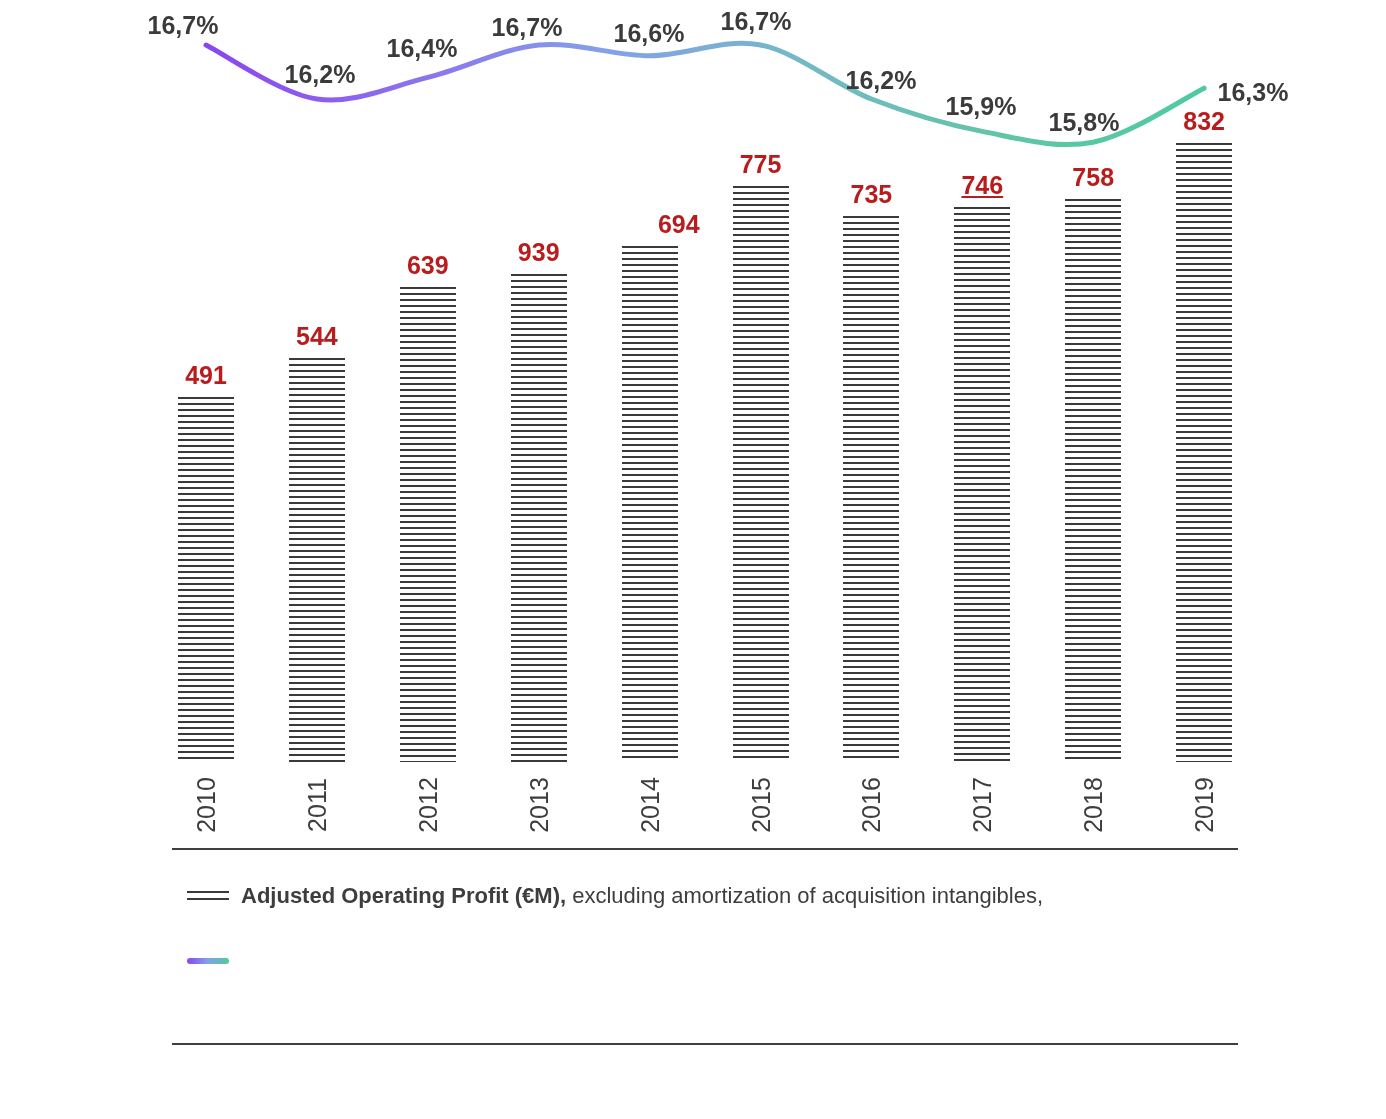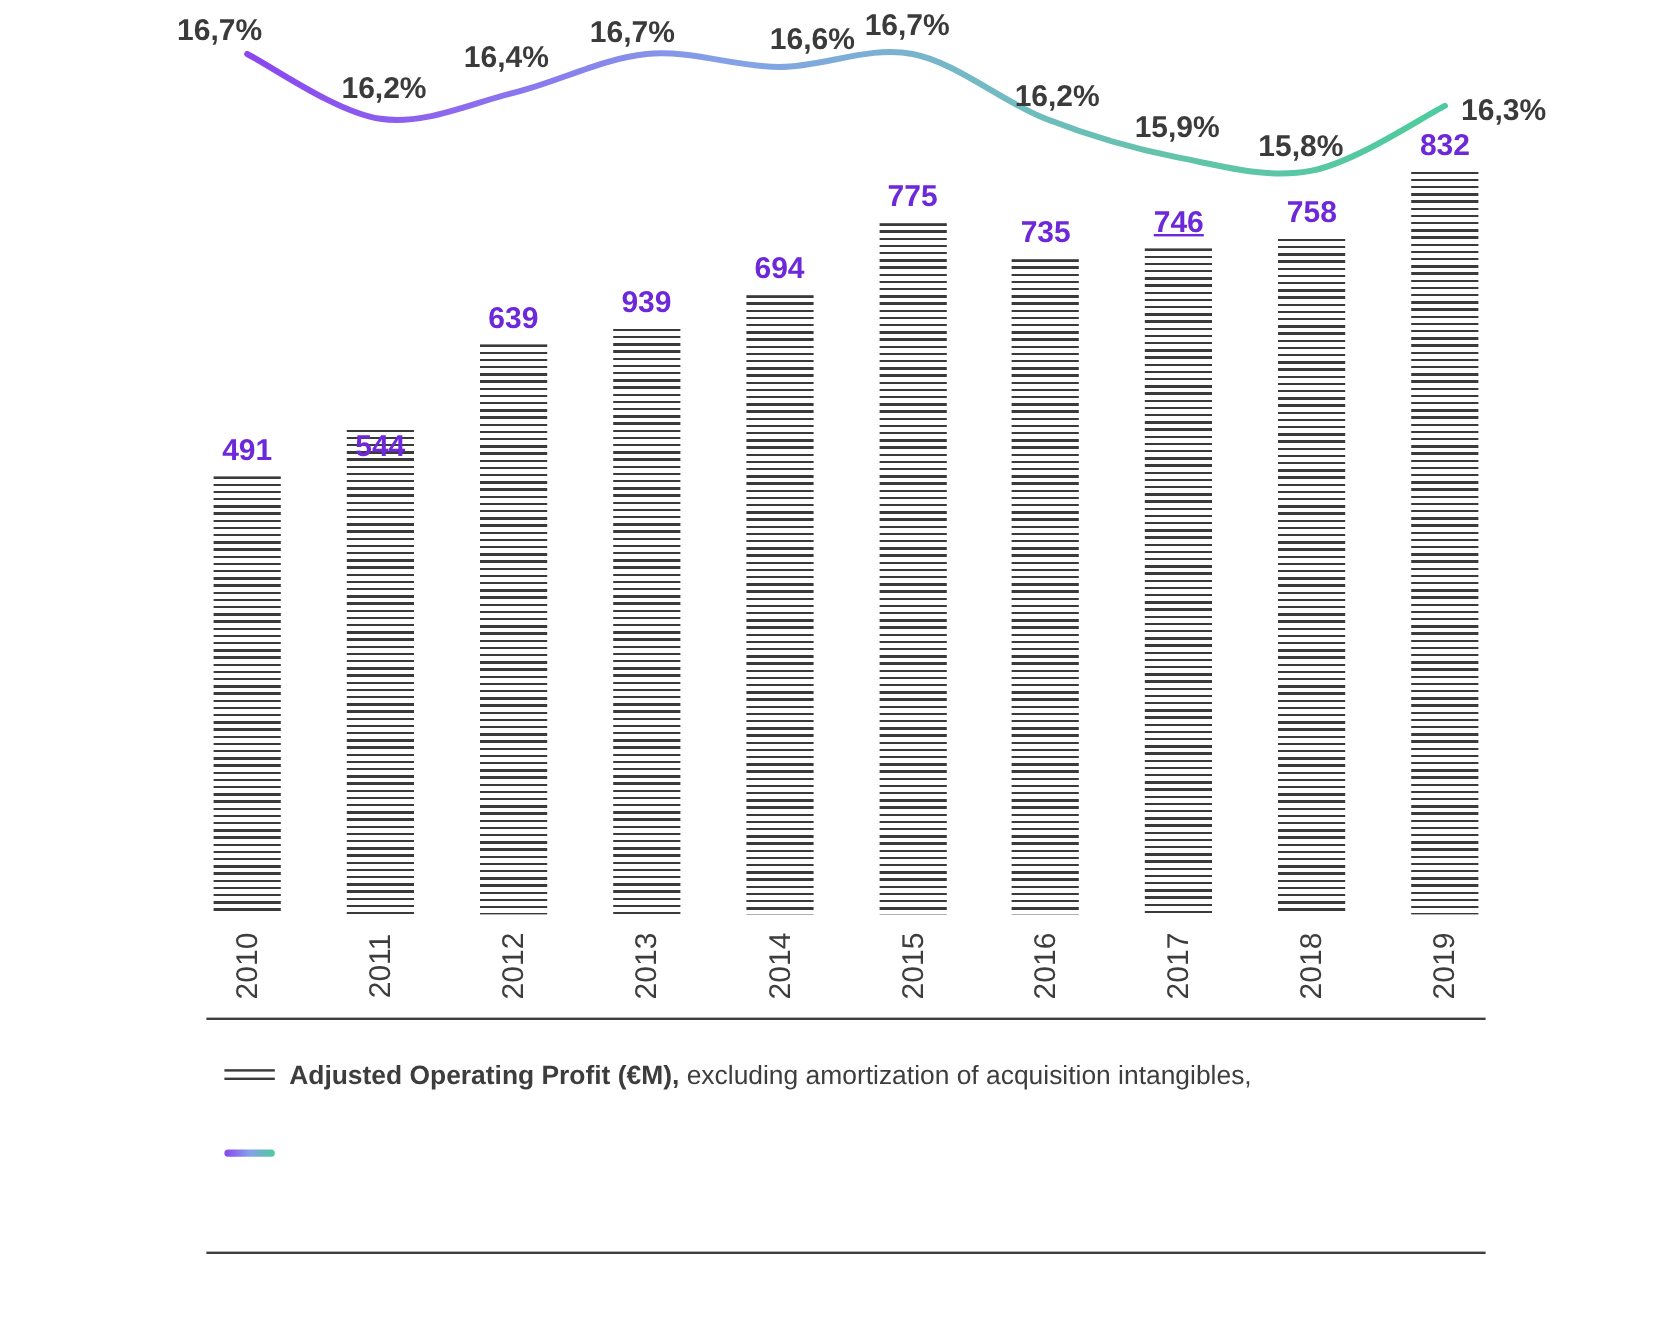--- a/index.html
+++ b/index.html
@@ -15,21 +15,21 @@
     position:absolute;
     width:56px;
     background:repeating-linear-gradient(to bottom, #3a3a3a 0px, #3a3a3a 2px, #ffffff 2px, #ffffff 6px);
   }
   .bar-value{
     position:absolute;
     width:100px;
     text-align:center;
     font-size:25px;
     font-weight:bold;
-    color:#6d28d9;
+    color:#b91c1c;
   }
   .pct-label{
     position:absolute;
     width:110px;
     text-align:center;
     font-size:25px;
     font-weight:bold;
     color:#3b3b3b;
   }
   .year-label{
@@ -99,35 +99,35 @@
     </defs>
     <path id="margin-path" fill="none" stroke="url(#lineGrad)" stroke-width="5" stroke-linecap="round" d="M 206 45 C 224.5 54.0, 279.9 93.6, 316.9 99 C 353.9 104.4, 390.8 86.4, 427.8 77.40000000000008 C 464.8 68.4, 501.7 48.6, 538.7 45 C 575.7 41.4, 612.6 55.8, 649.6 55.79999999999977 C 686.6 55.8, 723.5 37.8, 760.5 45 C 797.5 52.2, 834.4 84.6, 871.4000000000001 99 C 908.4 113.4, 945.3 124.2, 982.3000000000001 131.3999999999999 C 1019.3 138.6, 1056.2 149.4, 1093.2 142.19999999999985 C 1130.2 135.0, 1185.6 97.2, 1204.1 88.19999999999985"></path>
   </svg>
 
   <div id="chart-layer">
       <div class="bar" style="left: 178px; top: 396.991px; height: 365.009px;"></div>
       <div class="bar-value" style="left: 156px; top: 360.991px;">491</div>
       <div class="year-label" style="left: 206px; top: 805px;">2010</div>
       <div class="pct-label" style="left: 128px; top: 11px;">16,7%</div>
       <div class="bar" style="left: 288.9px; top: 357.59px; height: 404.41px;"></div>
-      <div class="bar-value" style="left: 266.9px; top: 321.59px; margin-top: 36px;">544</div>
+      <div class="bar-value" style="left: 266.9px; top: 321.59px;">544</div>
       <div class="year-label" style="left: 316.9px; top: 805px;">2011</div>
       <div class="pct-label" style="left: 265px; top: 60px;">16,2%</div>
       <div class="bar" style="left: 399.8px; top: 286.967px; height: 475.033px;"></div>
       <div class="bar-value" style="left: 377.8px; top: 250.967px;">639</div>
       <div class="year-label" style="left: 427.8px; top: 805px;">2012</div>
       <div class="pct-label" style="left: 367px; top: 34px;">16,4%</div>
       <div class="bar" style="left: 510.7px; top: 273.586px; height: 488.414px;"></div>
       <div class="bar-value" style="left: 488.7px; top: 237.586px;">939</div>
       <div class="year-label" style="left: 538.7px; top: 805px;">2013</div>
       <div class="pct-label" style="left: 472px; top: 13px;">16,7%</div>
       <div class="bar" style="left: 621.6px; top: 246.08px; height: 515.92px;"></div>
-      <div class="bar-value" style="left: 599.6px; top: 210.08px;">694</div>
+      <div class="bar-value" style="left: 599.6px; top: 210.08px; text-align: right;">694</div>
       <div class="year-label" style="left: 649.6px; top: 805px;">2014</div>
-      <div class="pct-label" style="left: 622px; top: 19px;">16,6%</div>
+      <div class="pct-label" style="left: 594px; top: 19px;">16,6%</div>
       <div class="bar" style="left: 732.5px; top: 185.865px; height: 576.135px;"></div>
       <div class="bar-value" style="left: 710.5px; top: 149.865px;">775</div>
       <div class="year-label" style="left: 760.5px; top: 805px;">2015</div>
       <div class="pct-label" style="left: 701px; top: 7px;">16,7%</div>
       <div class="bar" style="left: 843.4px; top: 215.601px; height: 546.399px;"></div>
       <div class="bar-value" style="left: 821.4px; top: 179.601px;">735</div>
       <div class="year-label" style="left: 871.4px; top: 805px;">2016</div>
       <div class="pct-label" style="left: 826px; top: 66px;">16,2%</div>
       <div class="bar" style="left: 954.3px; top: 207.424px; height: 554.576px;"></div>
       <div class="bar-value" style="left: 932.3px; top: 171.424px; text-decoration: underline;">746</div>

